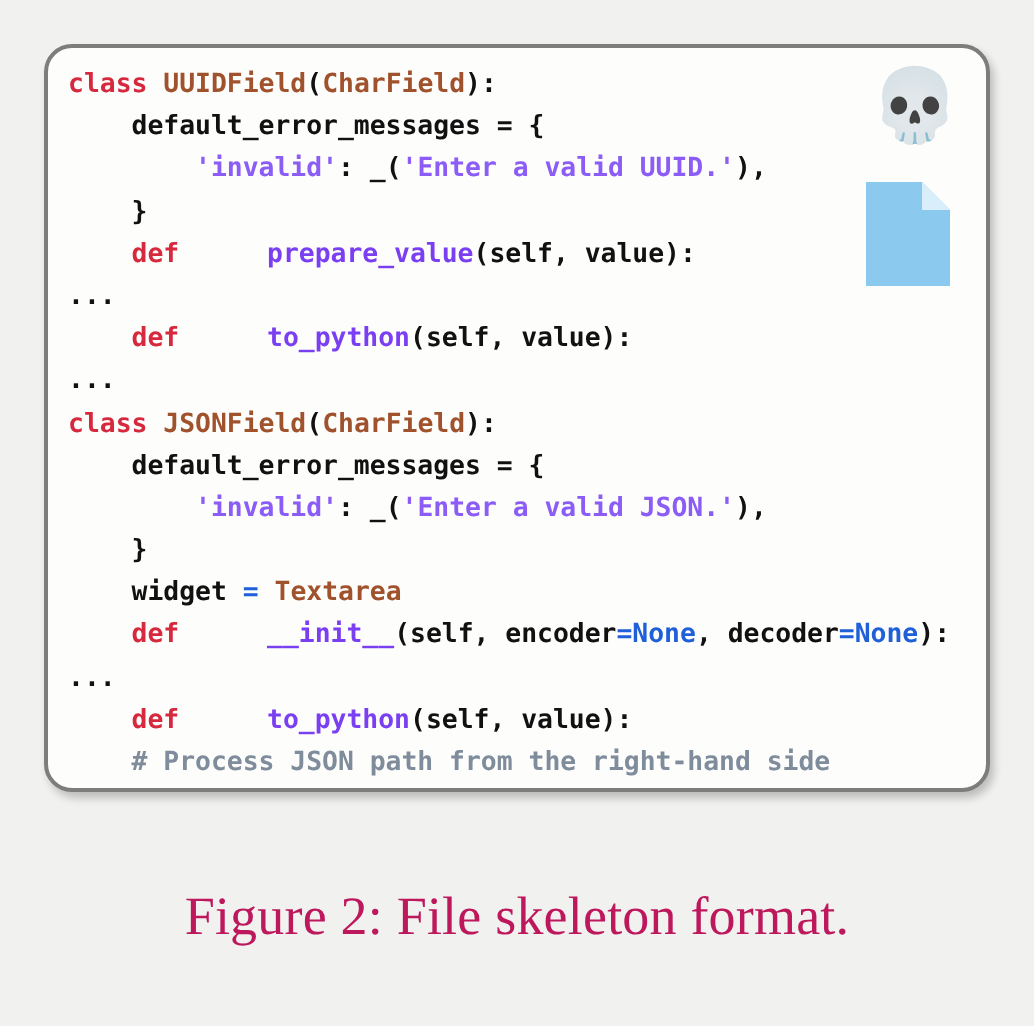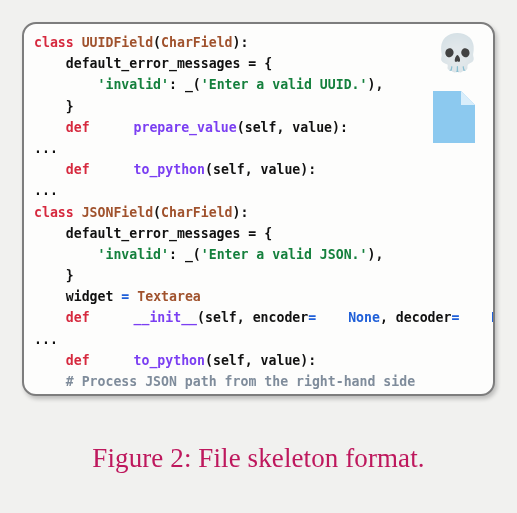--- a/index.html
+++ b/index.html
@@ -50,22 +50,22 @@
   }
   .code-line {
     white-space: pre;
     height: 21.2px;
   }
 
   
   .t-kw      { color: #d6293e; }           
   .t-cls     { color: #a0522d; }           
   .t-fn      { color: #7b3ff2; margin-left: 36px; }           
-  .t-str     { color: #15803d; }           
-  .t-const   { color: #1f5fd8; margin-left: 32px; }           
+  .t-str     { color: #8b5cf6; }           
+  .t-const   { color: #1f5fd8; }           
   .t-op      { color: #1f5fd8; }           
   .t-plain   { color: #111111; }
   .t-comment { color: #7f8c9b; margin-top: 20px; }
   .t-ellipsis{ color: #111111; }
 
   
   .skull-icon {
     position: absolute;
     right: 14px;
     top: 7px;

